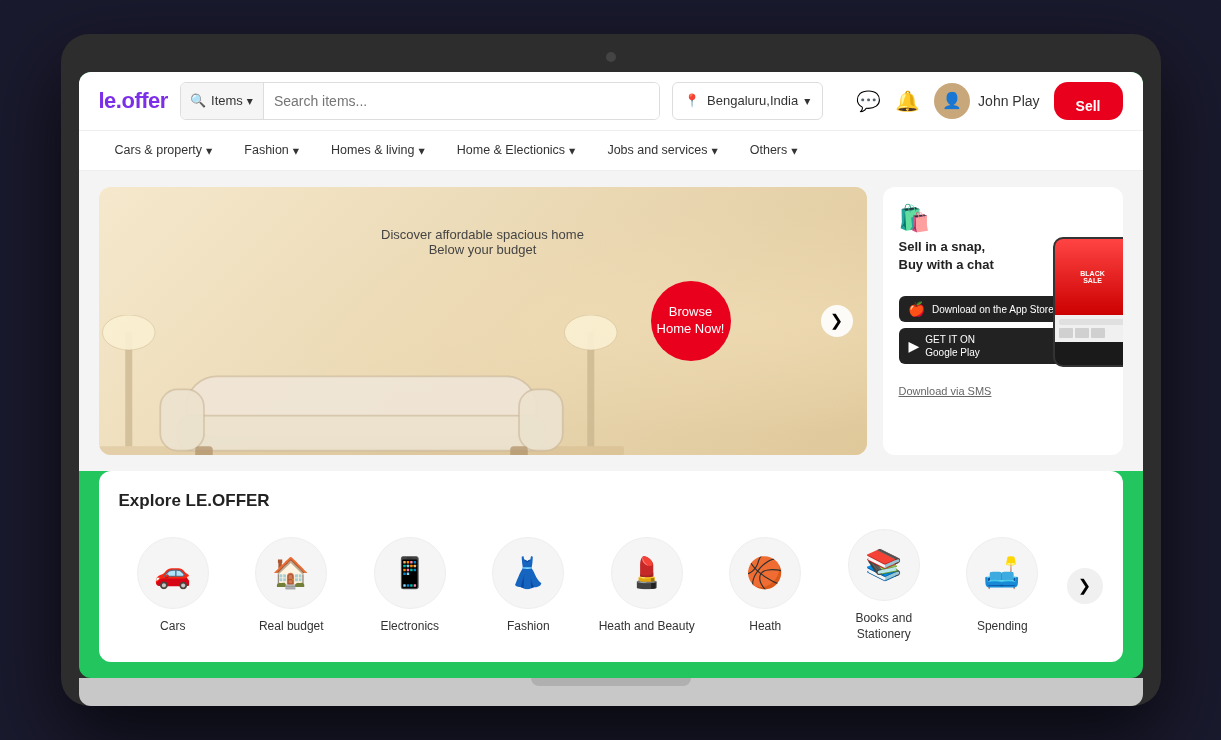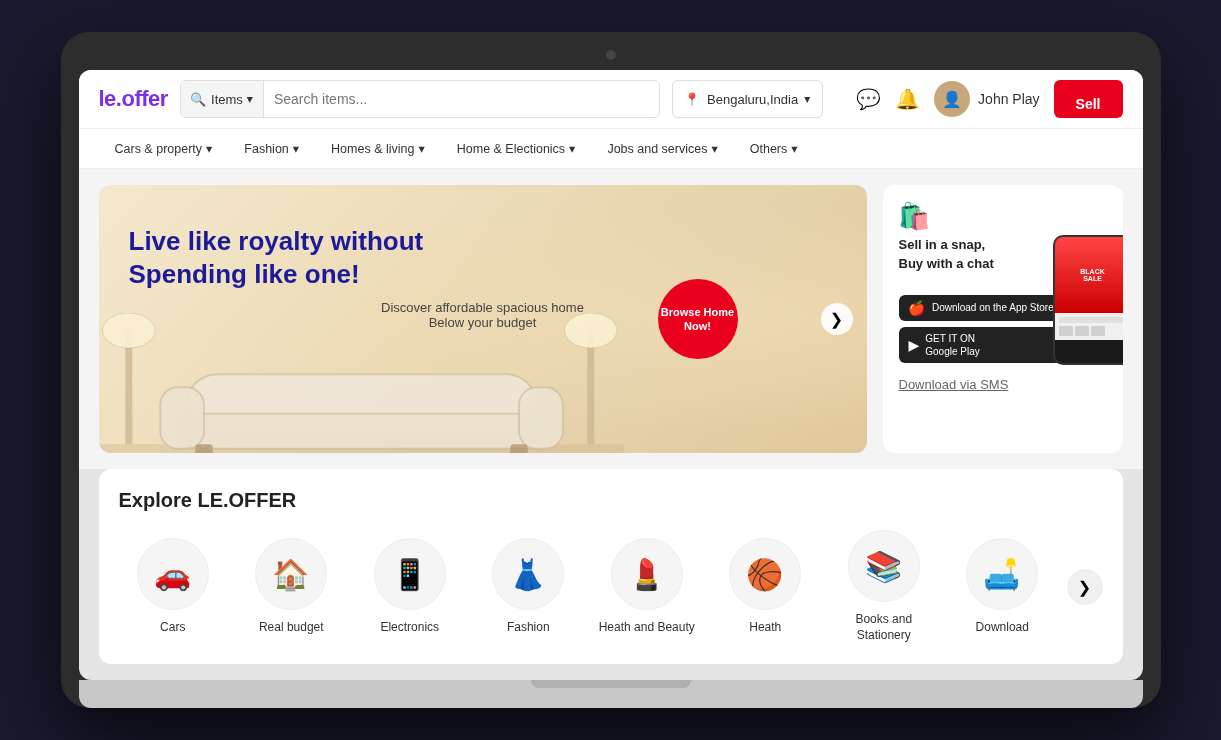--- a/index.html
+++ b/index.html
@@ -15,21 +15,21 @@
     .laptop-outer {
       width: 1100px;
       background: #2d2d2d;
       border-radius: 28px;
       padding: 18px 18px 0 18px;
       box-shadow: 0 30px 80px rgba(0,0,0,0.7);
       position: relative;
     }
 
     .laptop-screen {
-      background: #e5e5e5;
+      background: #22c55e;
       border-radius: 12px;
       overflow: hidden;
       width: 100%;
     }
 
     .laptop-camera {
       width: 10px;
       height: 10px;
       background: #444;
       border-radius: 50%;
@@ -157,21 +157,21 @@
     .user-name {
       font-size: 14px;
       font-weight: 500;
       color: #333;
     }
 
     .sell-btn {
       background: #e8001d;
       color: #fff;
       border: none;
-      border-radius: 6px;
+      border-radius: 14px;
       padding: 16px 22px;
       font-size: 14px;
       font-weight: 700;
       cursor: pointer;
       height: 38px;
     }
 
     
     .nav {
       display: flex;
@@ -237,34 +237,34 @@
 
     .hero-subtitle {
       font-size: 13px;
       color: #444;
       margin-bottom: 12px;
       text-align: center;
     }
 
     .browse-btn {
       position: absolute;
-      right: 129px;
+      right: 136px;
       top: 50%;
       transform: translateY(-50%);
       background: #e8001d;
       color: #fff;
       border-radius: 50%;
       width: 80px;
       height: 80px;
       display: flex;
       align-items: center;
       justify-content: center;
       text-align: center;
-      font-size: 11px;
-      font-weight: 700;
+      font-size: 13px;
+      font-weight: 400;
       line-height: 1.3;
       cursor: pointer;
       z-index: 3;
     }
 
     .next-btn {
       position: absolute;
       right: 14px;
       top: 50%;
       transform: translateY(-50%);
@@ -320,25 +320,25 @@
       padding: 5px 10px;
       font-size: 11px;
       margin-bottom: 6px;
       cursor: pointer;
       width: 100%;
     }
 
     .store-btn .store-icon { font-size: 14px; }
 
     .sms-link {
-      font-size: 13px;
+      font-size: 11px;
       color: #666;
       text-decoration: underline;
       cursor: pointer;
-      margin-top: 8px;
+      margin-top: 15px;
     }
 
     .phone-mockup {
       position: absolute;
       right: -10px;
       top: 50px;
       width: 80px;
       height: 130px;
       background: #1a1a1a;
       border-radius: 10px;
@@ -360,21 +360,21 @@
 
     
     .explore-section {
       background: #fff;
       margin: 0 20px 16px;
       border-radius: 12px;
       padding: 20px;
     }
 
     .explore-title {
-      font-size: 20px;
+      font-size: 17px;
       font-weight: 700;
       color: #222;
       margin-bottom: 18px;
     }
 
     .categories-row {
       display: flex;
       align-items: center;
       gap: 10px;
     }
@@ -518,21 +518,20 @@
           <rect x="470" y="150" width="20" height="15" rx="4" fill="rgba(180,150,110,0.8)"></rect>
 
           <rect x="30" y="20" width="8" height="130" fill="rgba(200,180,140,0.7)"></rect>
           <ellipse cx="34" cy="20" rx="30" ry="20" fill="rgba(250,240,210,0.9)" stroke="rgba(200,180,140,0.5)" stroke-width="1"></ellipse>
 
           <rect x="558" y="20" width="8" height="130" fill="rgba(200,180,140,0.7)"></rect>
           <ellipse cx="562" cy="20" rx="30" ry="20" fill="rgba(250,240,210,0.9)" stroke="rgba(200,180,140,0.5)" stroke-width="1"></ellipse>
         </svg>
 
         <div class="hero-content">
-          <h1 class="hero-title">Live like royalty without Spending like one!</h1>
           <p class="hero-subtitle">Discover affordable spacious home<br>Below your budget</p>
         </div>
 
         <div class="browse-btn">Browse Home Now!</div>
 
         <button class="next-btn">❯</button>
       </div>
 
       <div class="app-promo">
         <div class="app-promo-icon">🛍️</div>
@@ -604,21 +603,21 @@
           <span class="category-name">Heath</span>
         </div>
 
         <div class="category-item">
           <div class="category-circle">📚</div>
           <span class="category-name">Books and Stationery</span>
         </div>
 
         <div class="category-item">
           <div class="category-circle">🛋️</div>
-          <span class="category-name">Download</span>
+          <span class="category-name">Spending</span>
         </div>
 
         <button class="carousel-next">❯</button>
       </div>
     </div>
 
   </div>
   <div class="laptop-base"></div>
 </div>
 

